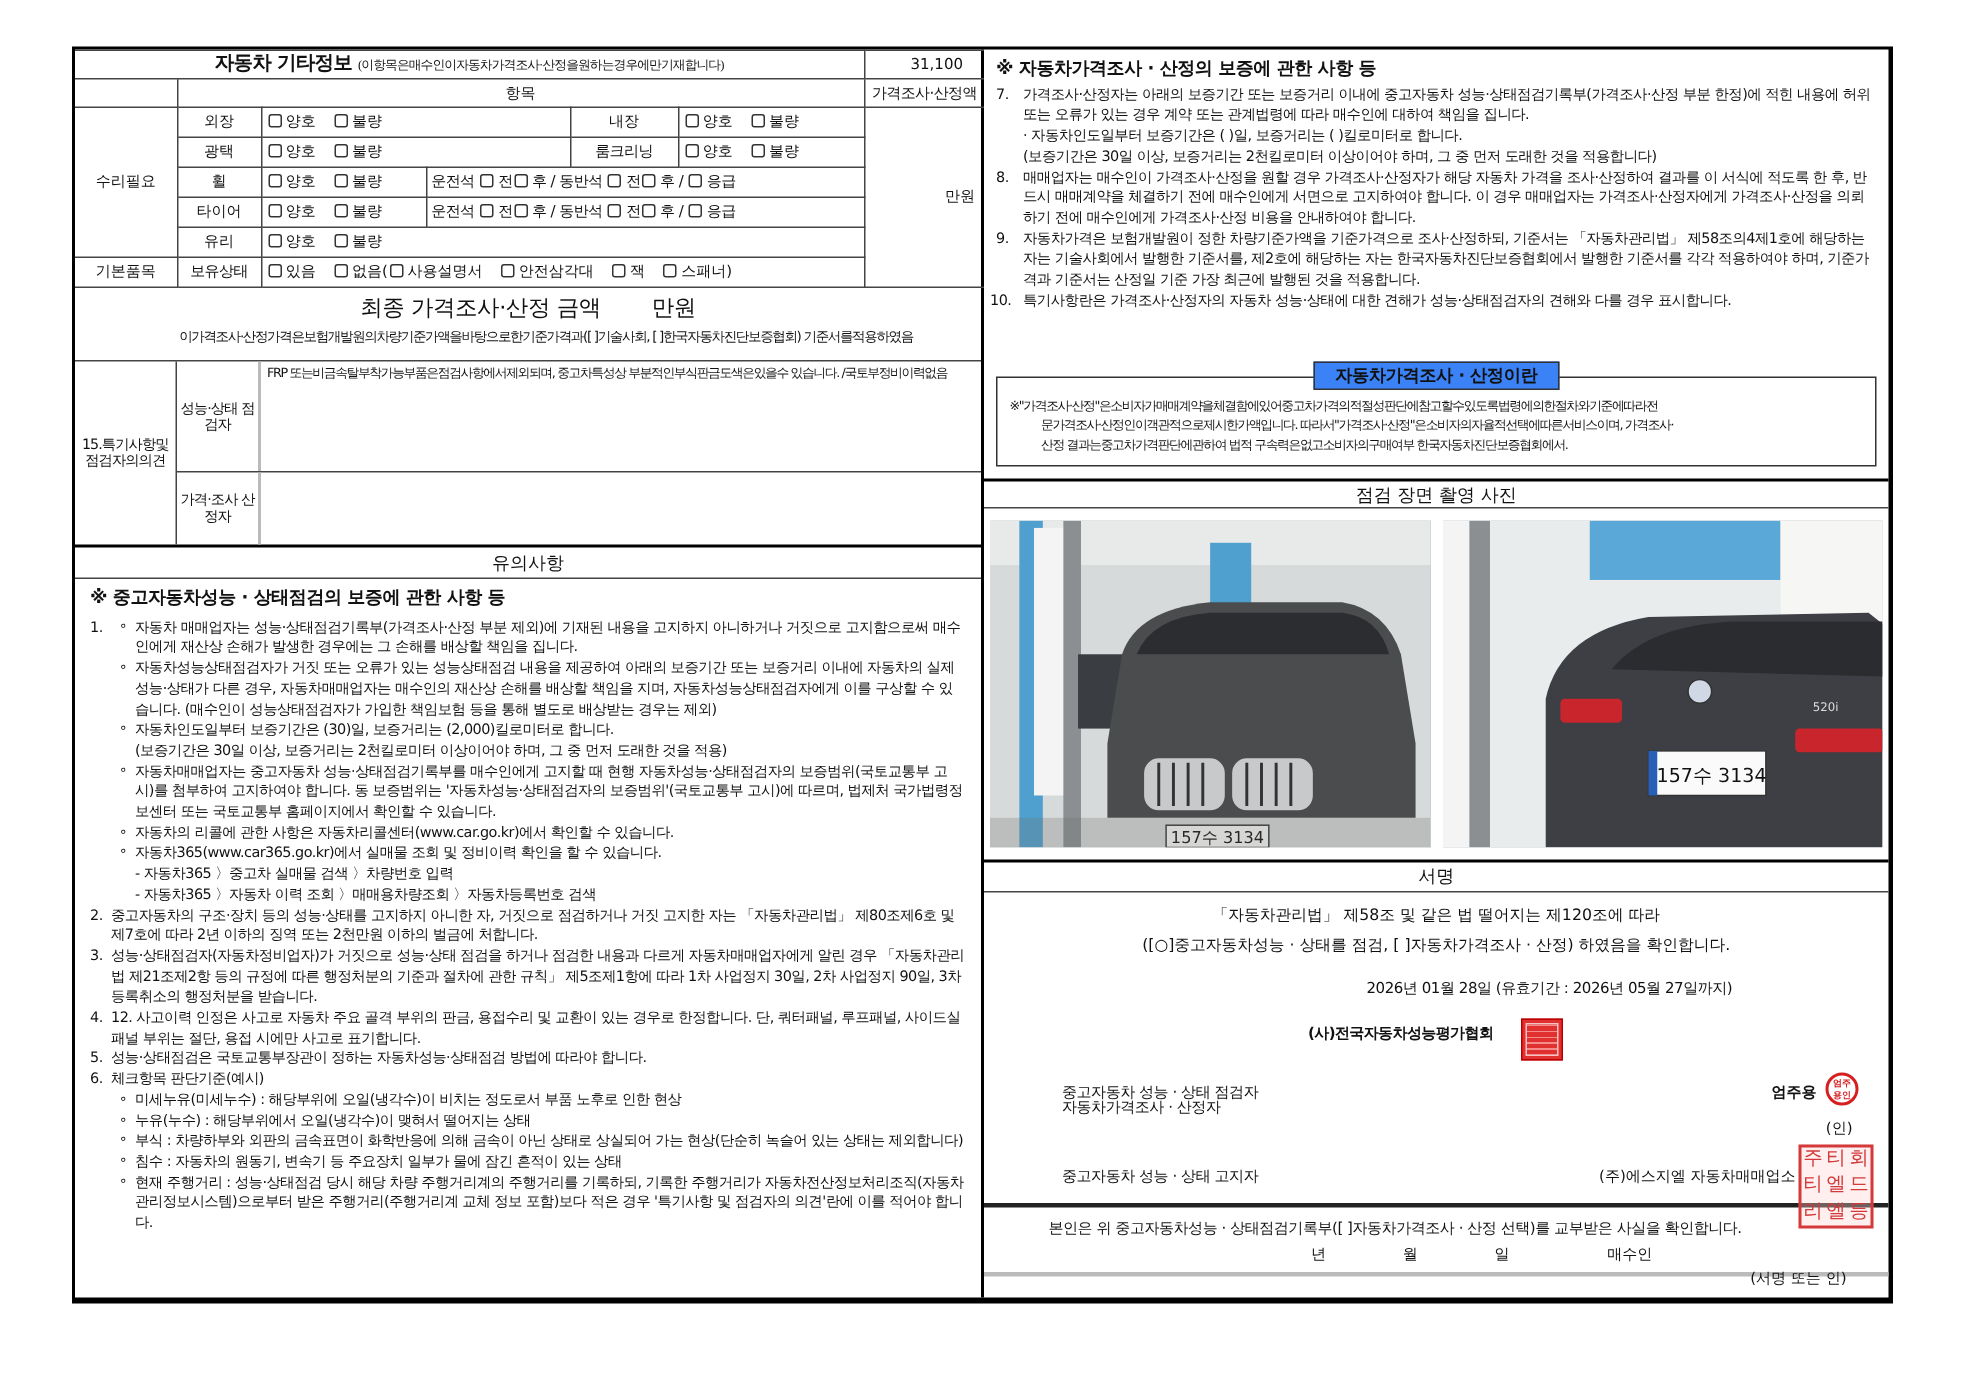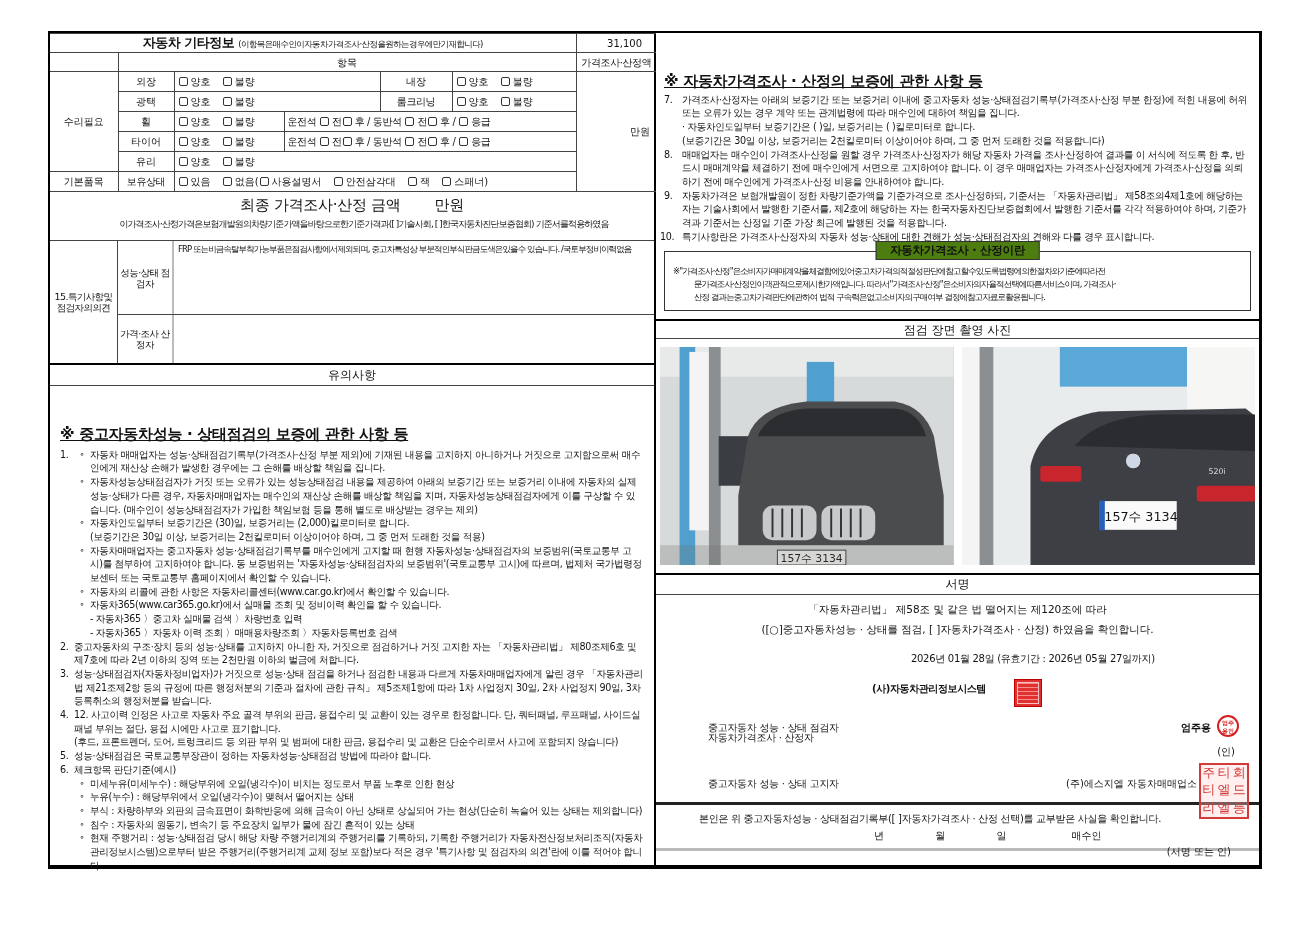--- a/index.html
+++ b/index.html
@@ -10,21 +10,21 @@
   .col-left { width: 606px; height: 100%; border-right: 2px solid #000; position: relative; }
   .col-right { flex: 1; height: 100%; position: relative; }
 
   
   table.grid { border-collapse: collapse; width: 100%; table-layout: fixed; }
   table.grid td { border: 1px solid #444; font-size: 10px; line-height: 13px; padding: 1px 3px; vertical-align: middle; }
   .c { text-align: center; }
   .r { text-align: right; }
   .title-row td { height: 19px; border-top: none; }
   .title-main { font-size: 13px; font-weight: bold; letter-spacing: -0.5px; }
-  .title-sub { font-size: 8.5px; letter-spacing: -0.6px; margin-left: 4px; }
+  .title-sub { font-size: 8.5px; letter-spacing: -0.6px; margin-left: 4px; font-family: Liberation Serif, serif; }
   .price { font-size: 12px; text-align: right; padding-right: 14px !important; }
   .hdr td { height: 19px; }
   .item-row td { height: 20px; }
   .chk { display: inline-block; width: 9px; height: 9px; border: 1px solid #333; border-radius: 2px; vertical-align: -1px; margin: 0 3px 0 1px; background:#fff; }
   .opt { margin-right: 8px; white-space: nowrap; }
   .sm { font-size: 9.5px; letter-spacing: -0.4px; }
 
   .final-box { border-bottom: 1px solid #444; padding: 4px 0 2px; text-align: center; height: 49px; }
   .final-title { font-size: 15px; letter-spacing: -0.3px; }
   .final-title .unit { margin-left: 34px; }
@@ -33,37 +33,37 @@
   .opinion { display: flex; border-bottom: 2px solid #000; height: 124px; }
   .op-label { width: 68px; border-right: 1px solid #444; display: flex; align-items: center; justify-content: center; text-align: center; font-size: 9.5px; line-height: 11px; letter-spacing: -0.6px; }
   .op-rows { flex: 1; display: flex; flex-direction: column; }
   .op-row { display: flex; border-bottom: 1px solid #444; }
   .op-row:last-child { border-bottom: none; }
   .op-row .lab { width: 56px; border-right: 2px solid #bbb; display: flex; align-items: center; justify-content: center; text-align: center; font-size: 9.5px; line-height: 11px; letter-spacing: -0.6px; }
   .op-row .val { flex: 1; padding: 3px 4px; font-size: 8.5px; line-height: 10px; letter-spacing: -0.9px; }
 
   .notice-head { text-align: center; font-size: 12px; height: 21px; line-height: 20px; border-bottom: 1px solid #444; }
   .notice-body { padding: 6px 10px 0 10px; font-size: 9.6px; line-height: 13.7px; letter-spacing: -0.35px; }
-  .sec-title { font-weight: bold; text-decoration: underline; font-size: 15px; margin-bottom: 6px; letter-spacing: -0.3px; margin-top: 36px; }
+  .sec-title { font-weight: bold; font-size: 12px; margin-bottom: 6px; letter-spacing: -0.3px; }
   .ol-item { display: flex; }
   .ol-item .num { width: 14px; flex-shrink: 0; }
   .ol-item .txt { flex: 1; }
   .bul { display: flex; }
   .bul .dot { width: 16px; flex-shrink: 0; text-align: center; font-size: 9px; }
   .bul .t { flex: 1; }
   .ind { padding-left: 16px; }
 
   
   .rsec { padding: 6px 8px 0 8px; font-size: 9.6px; line-height: 13.7px; letter-spacing: -0.35px; height: 218px; }
   .rsec .sec-title { margin-bottom: 4px; }
   .rnum { display: flex; }
   .rnum .num { width: 18px; flex-shrink: 0; }
   .rnum .txt { flex: 1; }
   .def-wrap { position: relative; margin: 0 8px; height: 60px; border: 1px solid #333; margin-top: 0; }
-  .def-title { position: absolute; left: 50%; top: -11px; transform: translateX(-50%); background: #4d7c0f; border: 1px solid #333; padding: 1px 14px; font-size: 11.5px; font-weight: bold; white-space: nowrap; letter-spacing: -0.3px; }
+  .def-title { position: absolute; left: 50%; top: -11px; transform: translateX(-50%); background: #3b82f6; border: 1px solid #333; padding: 1px 14px; font-size: 11.5px; font-weight: bold; white-space: nowrap; letter-spacing: -0.3px; }
   .def-text { padding: 13px 8px 0 8px; font-size: 8.5px; line-height: 13px; letter-spacing: -0.9px; }
   .def-text .t2 { padding-left: 21px; }
 
   .photo-head { margin-top: 8px; border-top: 2px solid #000; border-bottom: 1px solid #444; height: 20px; line-height: 19px; text-align: center; font-size: 12px; }
   .photos { display: flex; gap: 8px; padding: 8px 4px 8px 4px; height: 236px; border-bottom: 2px solid #000; }
   .photo { flex: 1; position: relative; overflow: hidden; background: #c9cdd0; }
   .photo svg { width: 100%; height: 100%; display: block; }
 
   .sign-head { height: 20px; line-height: 19px; text-align: center; font-size: 12px; border-bottom: 1px solid #444; }
   .sign-body { position: relative; height: 210px; font-size: 10.5px; border-bottom: 3px solid #222; }
@@ -256,21 +256,20 @@
           <span class="txt">중고자동차의 구조·장치 등의 성능·상태를 고지하지 아니한 자, 거짓으로 점검하거나 거짓 고지한 자는 「자동차관리법」 제80조제6호 및 제7호에 따라 2년 이하의 징역 또는 2천만원 이하의 벌금에 처합니다.</span>
         </div>
       <div class="ol-item">
           <span class="num">3.</span>
           <span class="txt">성능·상태점검자(자동차정비업자)가 거짓으로 성능·상태 점검을 하거나 점검한 내용과 다르게 자동차매매업자에게 알린 경우 「자동차관리법 제21조제2항 등의 규정에 따른 행정처분의 기준과 절차에 관한 규칙」 제5조제1항에 따라 1차 사업정지 30일, 2차 사업정지 90일, 3차 등록취소의 행정처분을 받습니다.</span>
         </div>
       <div class="ol-item">
           <span class="num">4.</span>
         <div class="txt">
             <div>12. 사고이력 인정은 사고로 자동차 주요 골격 부위의 판금, 용접수리 및 교환이 있는 경우로 한정합니다. 단, 쿼터패널, 루프패널, 사이드실패널 부위는 절단, 용접 시에만 사고로 표기합니다.</div>
-            <div>(후드, 프론트펜더, 도어, 트렁크리드 등 외판 부위 및 범퍼에 대한 판금, 용접수리 및 교환은 단순수리로서 사고에 포함되지 않습니다)</div>
           </div>
       </div>
       <div class="ol-item">
           <span class="num">5.</span>
           <span class="txt">성능·상태점검은 국토교통부장관이 정하는 자동차성능·상태점검 방법에 따라야 합니다.</span>
         </div>
       <div class="ol-item">
           <span class="num">6.</span>
         <div class="txt">
           <div>체크항목 판단기준(예시)</div>
@@ -322,21 +321,21 @@
           <span class="num" style="width:22px">10.</span>
           <span class="txt">특기사항란은 가격조사·산정자의 자동차 성능·상태에 대한 견해가 성능·상태점검자의 견해와 다를 경우 표시합니다.</span>
         </div>
     </div>
 
     <div class="def-wrap">
       <div class="def-title">자동차가격조사 · 산정이란</div>
       <div class="def-text">
         <div>※"가격조사·산정"은소비자가매매계약을체결함에있어중고차가격의적절성판단에참고할수있도록법령에의한절차와기준에따라전</div>
         <div class="t2">문가격조사·산정인이객관적으로제시한가액입니다. 따라서"가격조사·산정"은소비자의자율적선택에따른서비스이며, 가격조사·</div>
-        <div class="t2">산정 결과는중고차가격판단에관하여 법적 구속력은없고소비자의구매여부 결정에참고자료로활용됩니다.</div>
+        <div class="t2">산정 결과는중고차가격판단에관하여 법적 구속력은없고소비자의구매여부 한국자동차진단보증협회에서.</div>
       </div>
     </div>
 
     <div class="photo-head">점검 장면 촬영 사진</div>
     <div class="photos">
       <div class="photo">
         <svg viewBox="0 0 300 220" preserveAspectRatio="none">
           <rect x="0" y="0" width="300" height="220" fill="#d7dadb"></rect>
           <rect x="0" y="0" width="300" height="30" fill="#e8eaea"></rect>
           <rect x="20" y="0" width="16" height="220" fill="#4fa0cf"></rect>
@@ -381,21 +380,21 @@
           <text x="252" y="128" font-size="8" fill="#ddd" font-family="DejaVu Sans, sans-serif">520i</text>
         </svg>
       </div>
     </div>
 
     <div class="sign-head">서명</div>
     <div class="sign-body">
       <div class="sign-line1">「자동차관리법」 제58조 및 같은 법 떨어지는 제120조에 따라</div>
       <div class="sign-line2">([○]중고자동차성능 · 상태를 점검, [      ]자동차가격조사 · 산정) 하였음을 확인합니다.</div>
       <div class="sign-date">2026년 01월 28일 (유효기간 : 2026년 05월 27일까지)</div>
-      <div class="sign-assoc">(사)자동차관리정보시스템</div>
+      <div class="sign-assoc">(사)전국자동차성능평가협회</div>
       <div class="seal-sq" style="left:358px; top:84px; width:28px; height:28px;">
           <div class="seal-inner"></div>
         </div>
 
       <div class="sign-row" style="top:126px;">중고자동차 성능 · 상태 점검자</div>
       <div class="sign-right" style="top:126px; right:48px;font-weight:bold;">엄주용</div>
       <div class="seal-circle" style="right:20px; top:120px;">엄주<br>용인</div>
 
       <div class="sign-row" style="top:136px;">자동차가격조사 · 산정자</div>
       <div class="sign-right" style="top:150px; right:24px;">(인)</div>

